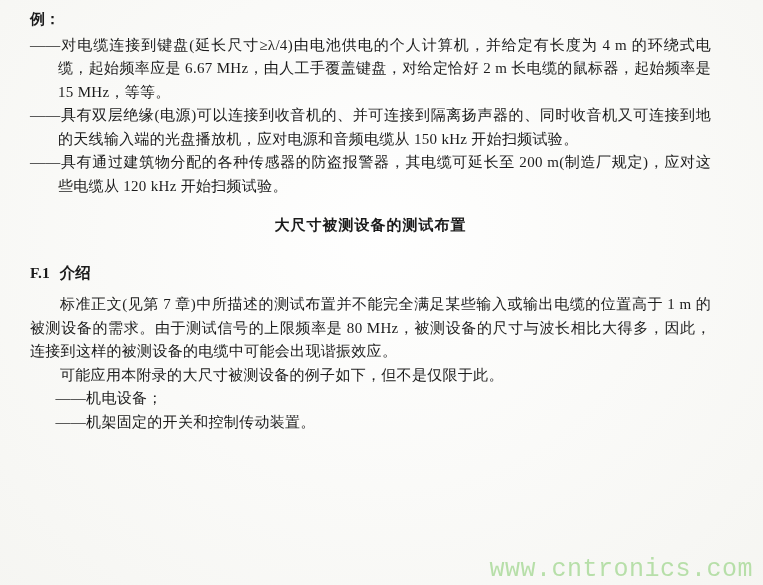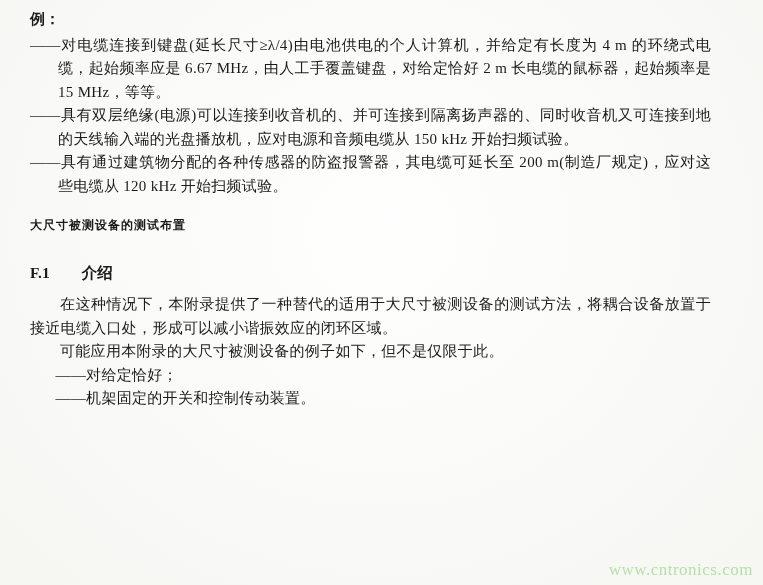--- a/index.html
+++ b/index.html
@@ -27,50 +27,50 @@
   }
   .bullet {
     margin: 0;
     padding-left: 28px;
     text-indent: -28px;
     text-align: justify;
     letter-spacing: 0.3px;
     font-family: Liberation Serif, serif;
   }
   .appendix-title {
-    text-align: left;
+    text-align: center;
     font-weight: bold;
-    font-size: 12px;
+    font-size: 15px;
     margin: 16px 0 0 0;
     letter-spacing: 1px;
   }
   .section-heading {
     font-weight: bold;
     font-size: 15.5px;
     margin: 23px 0 0 0;
   }
-  .section-heading .sec-num { margin-right: 32px; }
+  .section-heading .sec-num { margin-right: 10px; }
   .para {
     margin: 0;
     text-indent: 2em;
     text-align: justify;
     letter-spacing: 0.3px;
   }
   .para-group { margin-top: 9px; }
   .dash-list { margin: 0; padding: 0; list-style: none; }
   .dash-list li {
     margin: 0 0 0 1.7em;
     padding: 0;
     letter-spacing: 0.3px;
   }
   .watermark {
     position: absolute;
     right: 10px; bottom: 4px;
-    font-family: Liberation Serif, serif;
-    font-size: 17px;
+    font-family: Liberation Mono, monospace;
+    font-size: 25px;
     color: #b7dfa9;
     letter-spacing: 0.5px;
   }
 </style>
 </head>
 <body>
 
 <div class="page">
 
   <p class="example-label">例：</p>
@@ -79,24 +79,24 @@
   <p class="bullet">——具有双层绝缘(电源)可以连接到收音机的、并可连接到隔离扬声器的、同时收音机又可连接到地的天线输入端的光盘播放机，应对电源和音频电缆从 150 kHz 开始扫频试验。</p>
   <p class="bullet">——具有通过建筑物分配的各种传感器的防盗报警器，其电缆可延长至 200 m(制造厂规定)，应对这些电缆从 120 kHz 开始扫频试验。</p>
 
   <h1 class="appendix-title">大尺寸被测设备的测试布置</h1>
 
   <h2 class="section-heading">
     <span class="sec-num">F.1</span><span>介绍</span>
   </h2>
 
   <div class="para-group">
-    <p class="para">在这种情况下，本附录提供了一种替代的适用于大尺寸被测设备的测试方法，将耦合设备放置于接近电缆入口处，形成可以减小谐振效应的闭环区域。</p>
+    <p class="para">标准正文(见第 7 章)中所描述的测试布置并不能完全满足某些输入或输出电缆的位置高于 1 m 的被测设备的需求。由于测试信号的上限频率是 80 MHz，被测设备的尺寸与波长相比大得多，因此，连接到这样的被测设备的电缆中可能会出现谐振效应。</p>
     <p class="para">可能应用本附录的大尺寸被测设备的例子如下，但不是仅限于此。</p>
   </div>
 
   <ul class="dash-list">
-    <li>——对给定恰好；</li>
+    <li>——机电设备；</li>
     <li>——机架固定的开关和控制传动装置。</li>
   </ul>
 
   <div class="watermark">www.cntronics.com</div>
 
 </div>
 
 </body></html>

